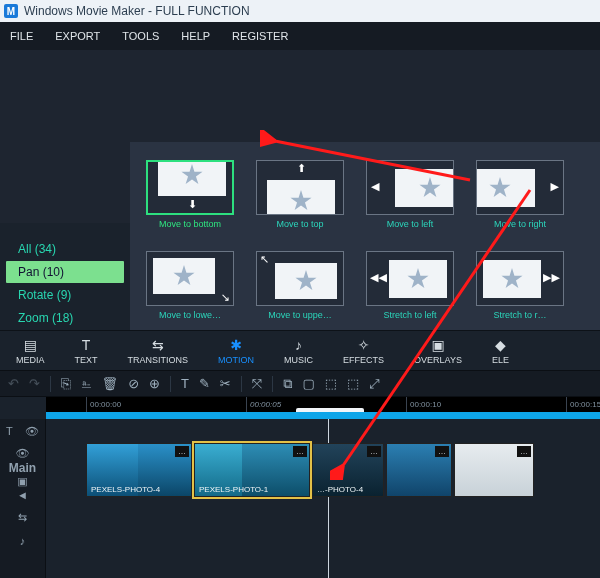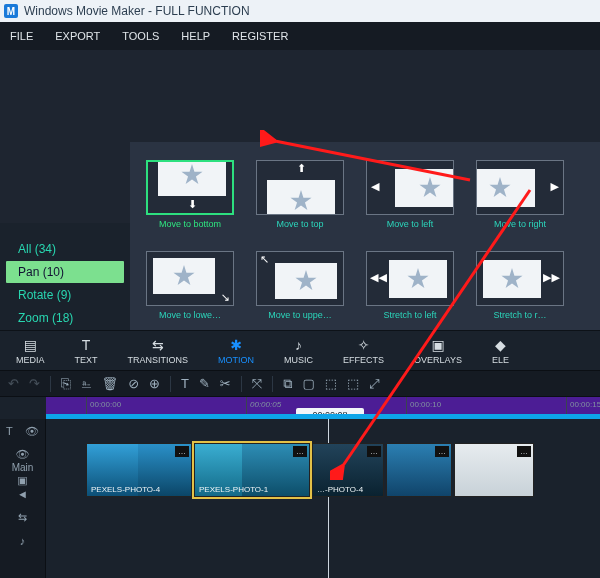--- a/index.html
+++ b/index.html
@@ -22,32 +22,32 @@
   .tlabel { font-size: 9px; color: #2bd6bb; margin-top: 4px; text-align: center; white-space: nowrap; overflow: hidden; width: 100%; }
   .thumb.sel .tlabel { color: #2ee680; }
   .modetabs { height: 40px; background: #1a222c; display: flex; align-items: center; justify-content: flex-start; padding-left: 10px; gap: 18px; border-top: 1px solid #0d1218; }
   .mtab { display: flex; flex-direction: column; align-items: center; gap: 2px; font-size: 9px; color: #d6dde2; padding: 0 6px; cursor: pointer; }
   .mtab.sel { color: #1890ff; }
   .mtab .mi { font-size: 14px; }
   .toolbar { height: 26px; background: #151b23; display: flex; align-items: center; padding: 0 8px; gap: 10px; color: #9fb1bf; font-size: 13px; border-top: 1px solid #0b0f14; }
   .toolbar span { cursor: pointer; }
   .toolbar .disabled { opacity: 0.35; }
   .timeline { position: relative; background: #1a222c; height: 182px; border-top: 1px solid #0b0f14; }
-  .ruler { height: 22px; background: #4c1d95; position: relative; margin-left: 46px; overflow: hidden; border-bottom: 5px solid #0ea5e9; }
+  .ruler { height: 22px; background: #000000; position: relative; margin-left: 46px; overflow: hidden; border-bottom: 7px solid #0ea5e9; }
   .tick { position: absolute; top: 0; height: 22px; border-left: 1px solid #3a4451; }
   .tick .lbl { position: absolute; top: 3px; left: 3px; font-size: 8px; color: #8192a0; }
   .tick .sub { position: absolute; bottom: 0; width: 1px; height: 5px; background: #3a4451; }
   .cursor { position: absolute; top: 11px; width: 68px; height: 14px; background: #f2f5f9; color: #1a2a33; font-size: 9px; text-align: center; left: 250px; border-radius: 2px; line-height: 14px; }
   .playhead { position: absolute; left: 328px; top: 22px; bottom: 0; width: 1px; background: #cdd6df; }
   .tracks { position: absolute; left: 46px; right: 0; top: 22px; bottom: 0; }
   .trackheads { position: absolute; left: 0; top: 22px; bottom: 0; width: 46px; background: #151b23; display: flex; flex-direction: column; border-right: 1px solid #0b0f14; }
   .trow { display: flex; align-items: center; justify-content: space-around; color: #90a0ae; flex-direction: row; }
   .trow.h1 { height: 24px; }
   .trow.main { height: 62px; flex-direction: column; padding: 4px 0; }
-  .trow .lab { font-size: 10px; }
+  .trow .lab { font-size: 12px; font-weight: bold; }
   .clipstrip { position: absolute; top: 24px; left: 0; right: 0; height: 60px; display: flex; gap: 2px; padding-left: 40px; }
   .clip { height: 54px; background: #3a4b57; border: 1px solid #222; position: relative; display: flex; }
   .clip.sel { outline: 2px solid #e3c147; }
   .clip .img { height: 100%; background: linear-gradient(#2b90c8,#0e5a84); position: relative; overflow: hidden; }
   .clip .tag { position: absolute; top: 2px; right: 2px; background: #111; color: #dfe6ea; font-size: 8px; padding: 1px 3px; }
   .clip .nm { position: absolute; bottom: 2px; left: 4px; font-size: 8px; color: #eef4f6; }
   .redarr { position: absolute; stroke: #ff1a1a; fill: #ff1a1a; pointer-events: none; }
 </style>
 </head>
 <body>

